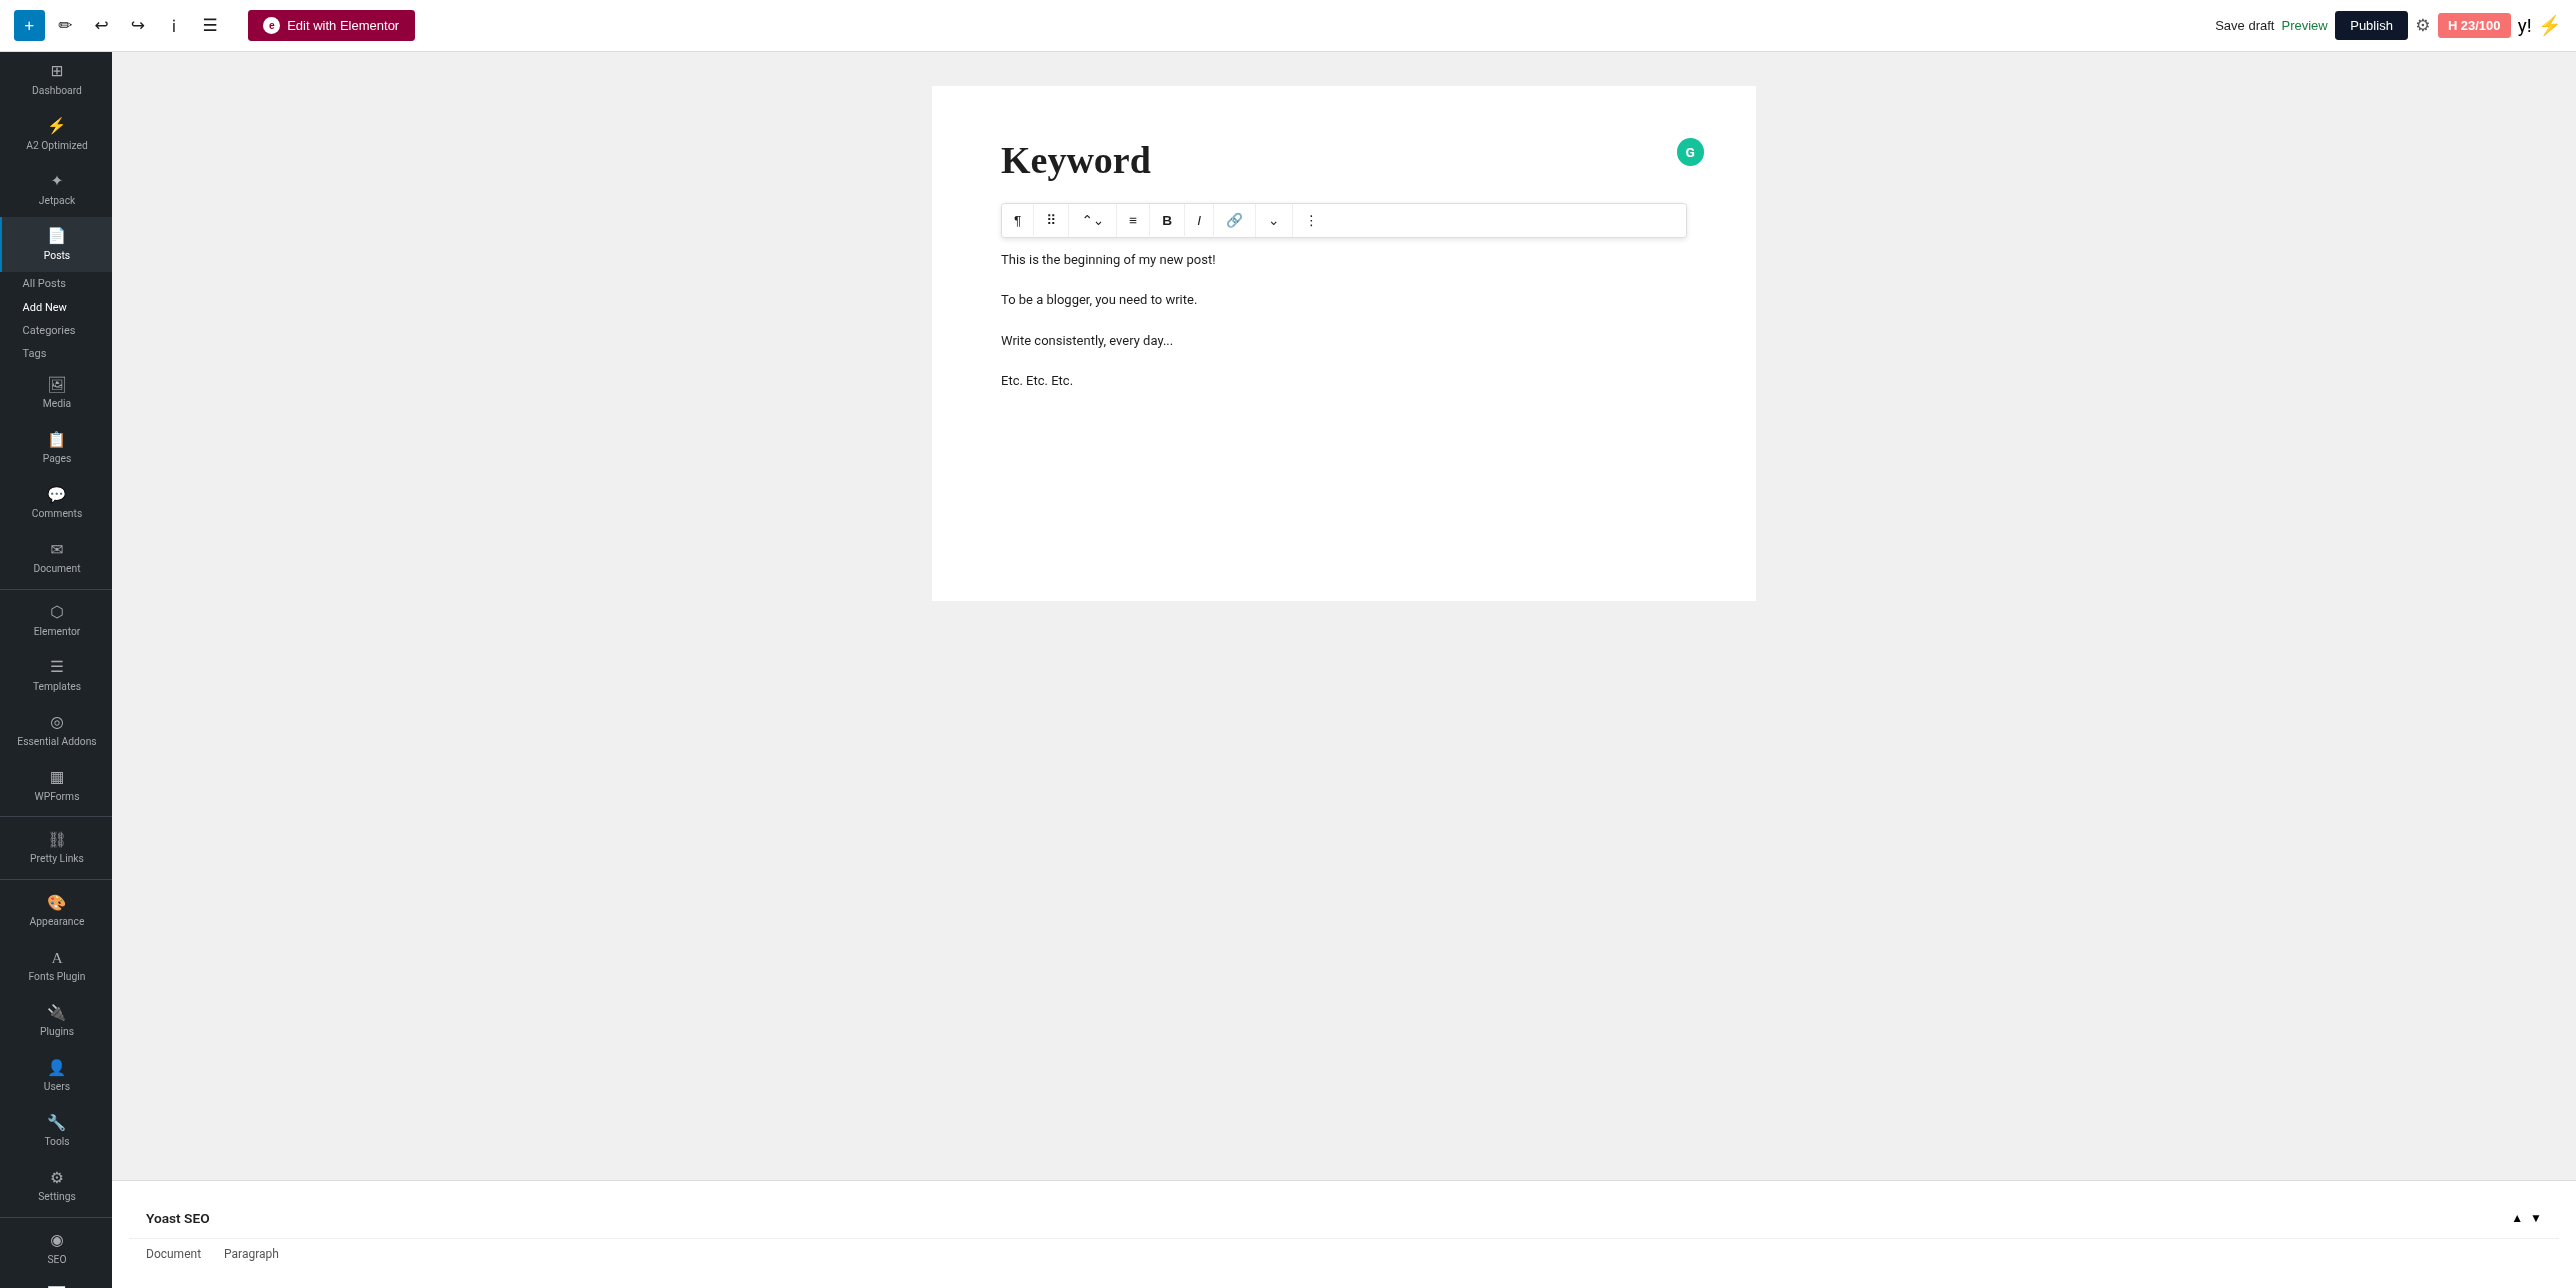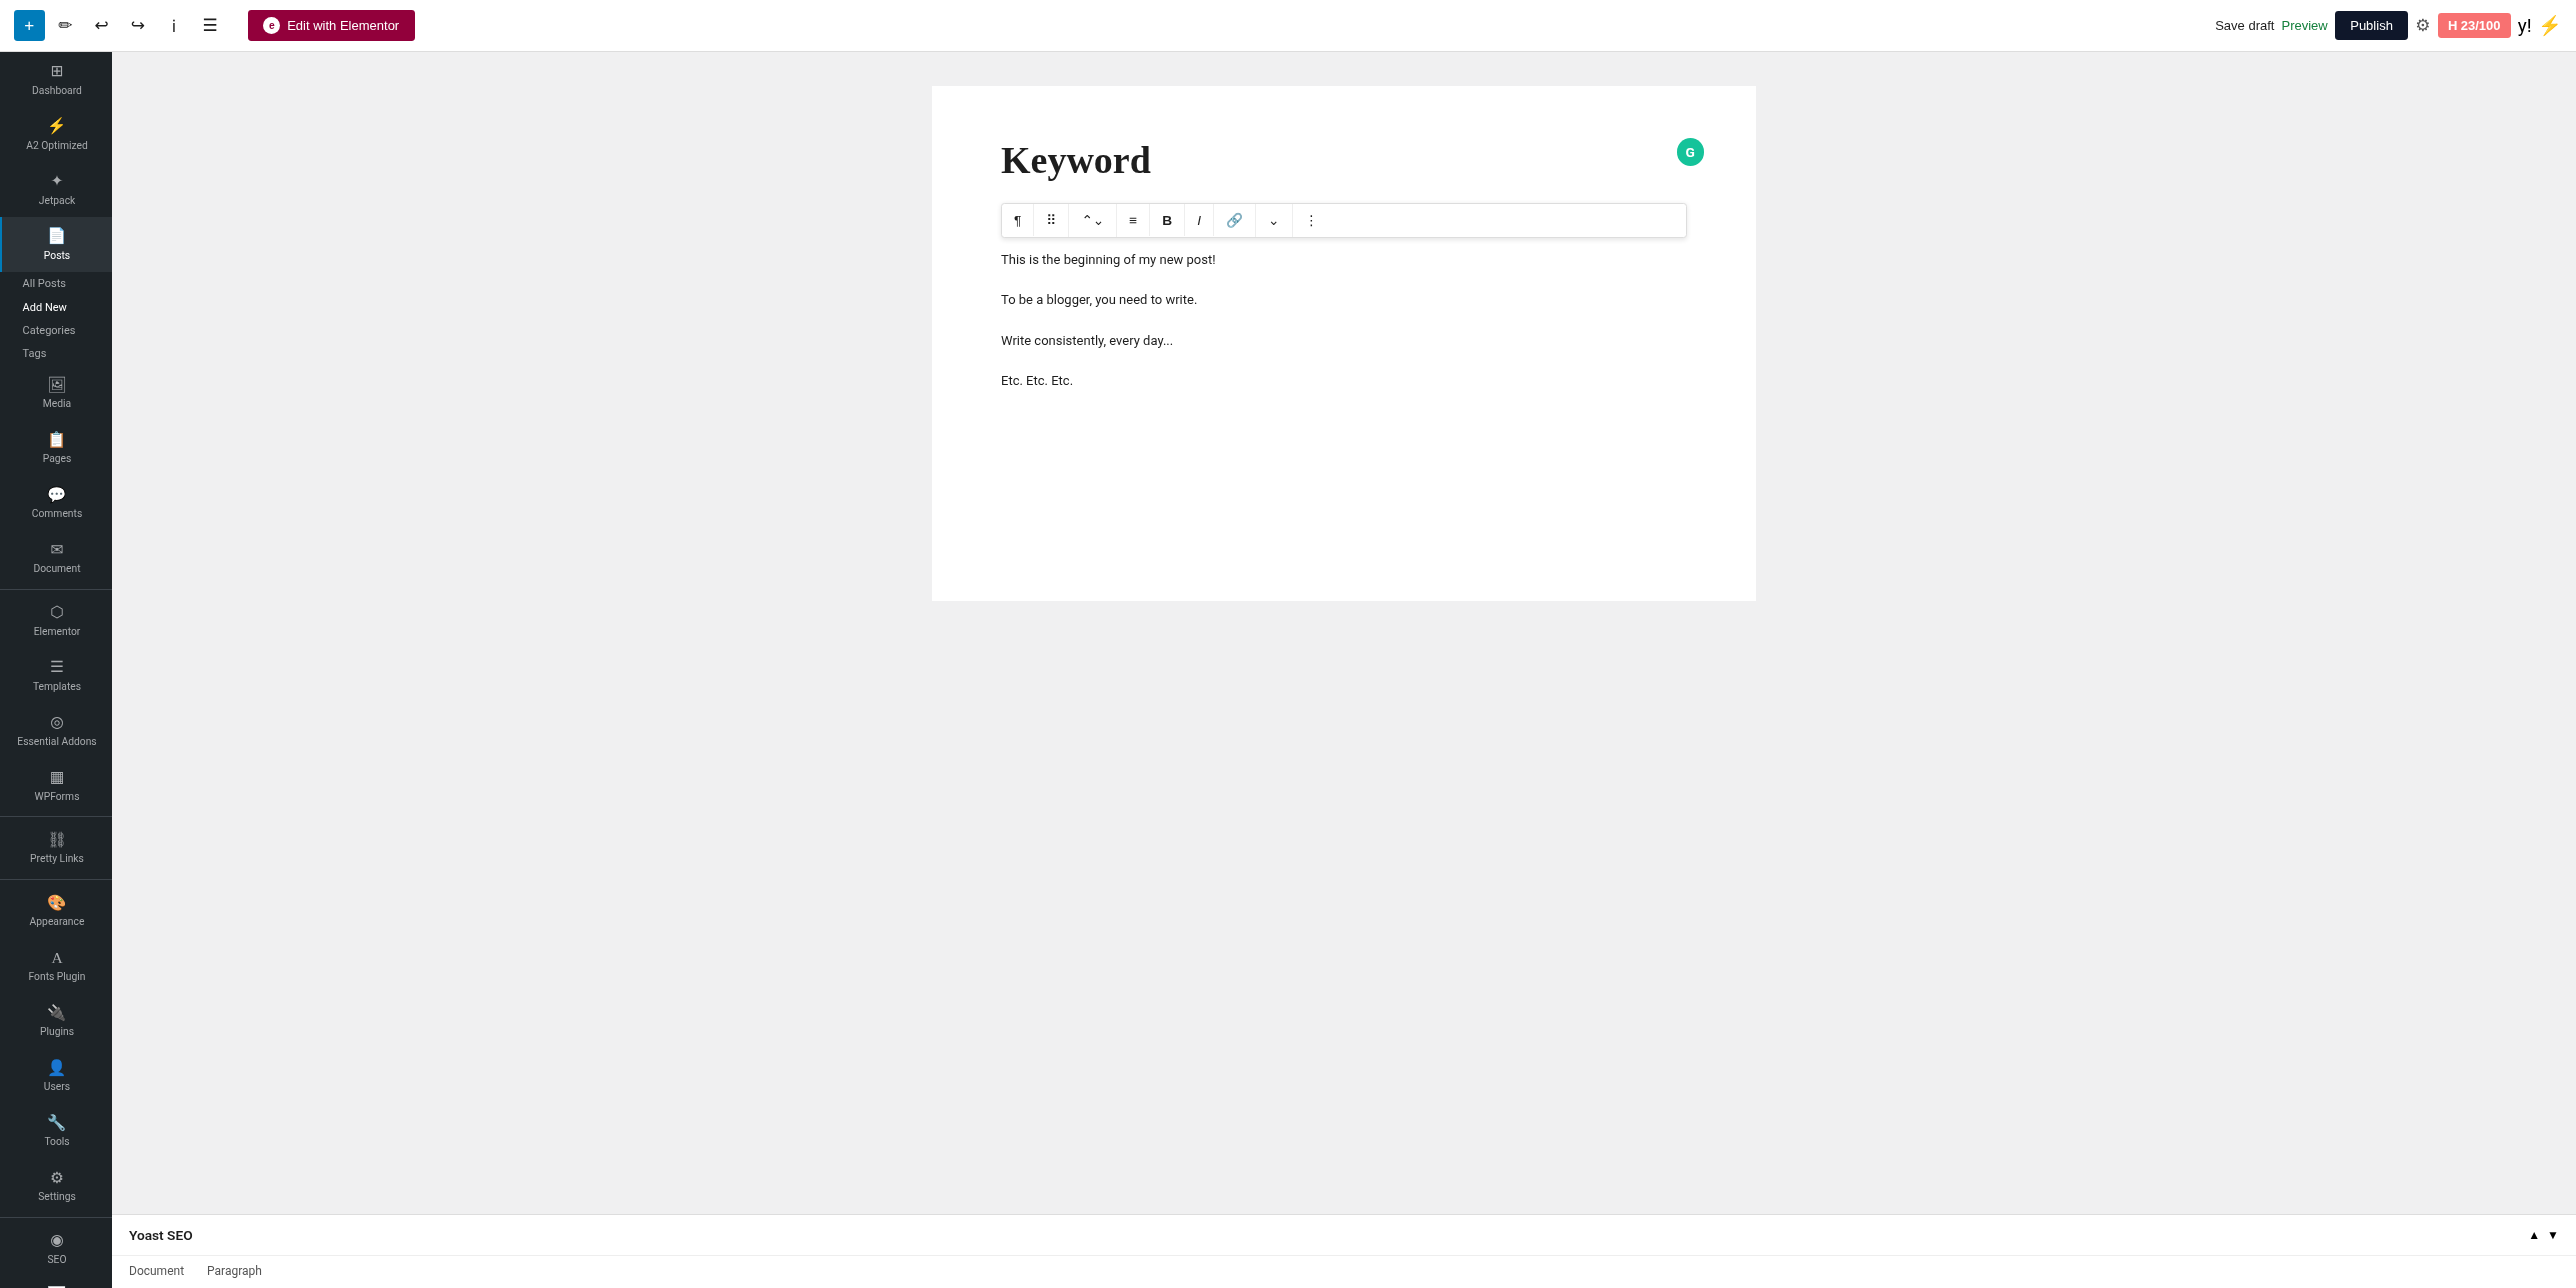--- a/index.html
+++ b/index.html
@@ -96,21 +96,21 @@
 
     .grammarly-icon {
       position: absolute; top: 52px; right: 52px;
       width: 27.5px; height: 27.5px; background: #15c39a; border-radius: 50%;
       display: flex; align-items: center; justify-content: center; color: #fff; font-size: 13.7px; font-weight: bold;
       cursor: pointer;
     }
 
     
     .bottom-panel {
-      background: #fff; border-top: 0.9px solid #ddd; padding: 0;
+      background: #fff; border-top: 0.9px solid #ddd; padding: 17px;
     }
     .bottom-panel-header {
       display: flex; align-items: center; padding: 12px 17px; cursor: pointer;
       border-bottom: 0.9px solid #eee;
     }
     .bottom-panel-title { font-size: 13.7px; font-weight: 600; color: #1e1e1e; flex: 1; }
     .bottom-panel-tabs { display: flex; gap: 23px; padding: 0 17px; }
     .bottom-panel-tab {
       padding: 8.6px 0; font-size: 12px; color: #555; cursor: pointer; border-bottom: 1.7px solid transparent;
     }

